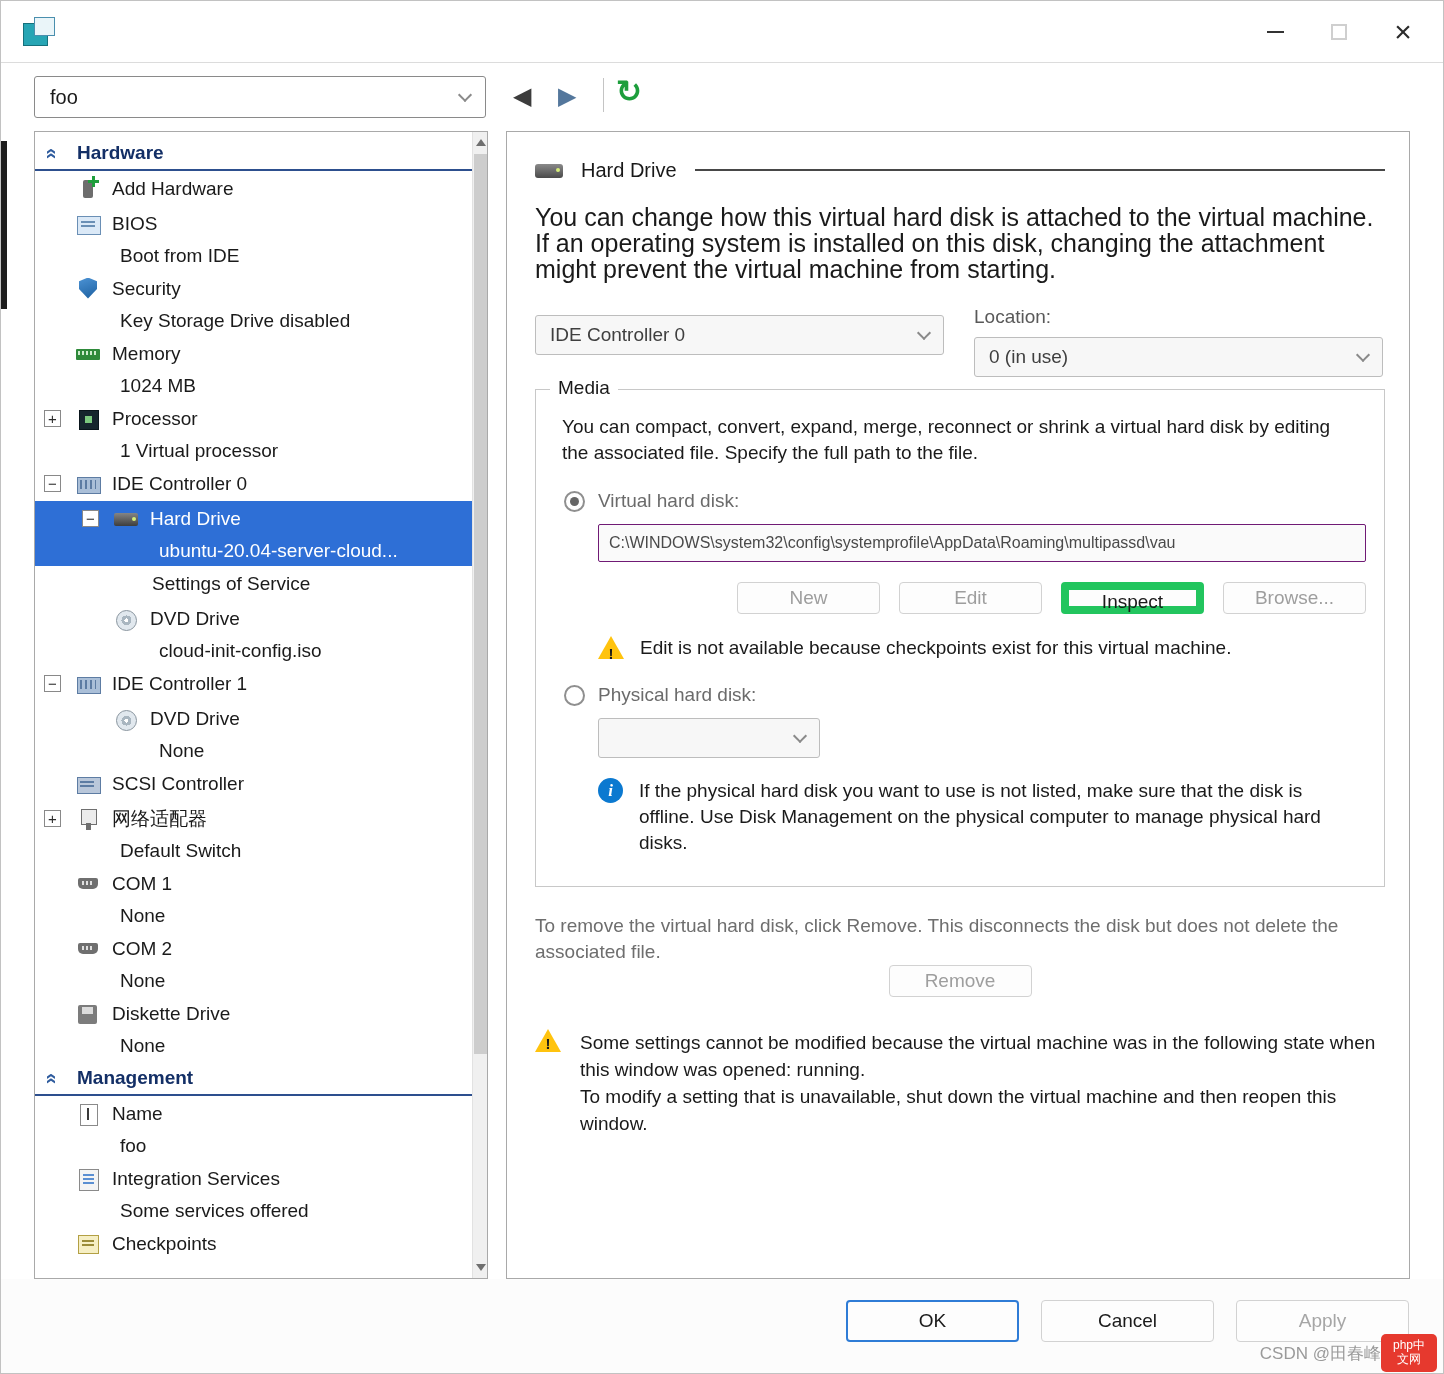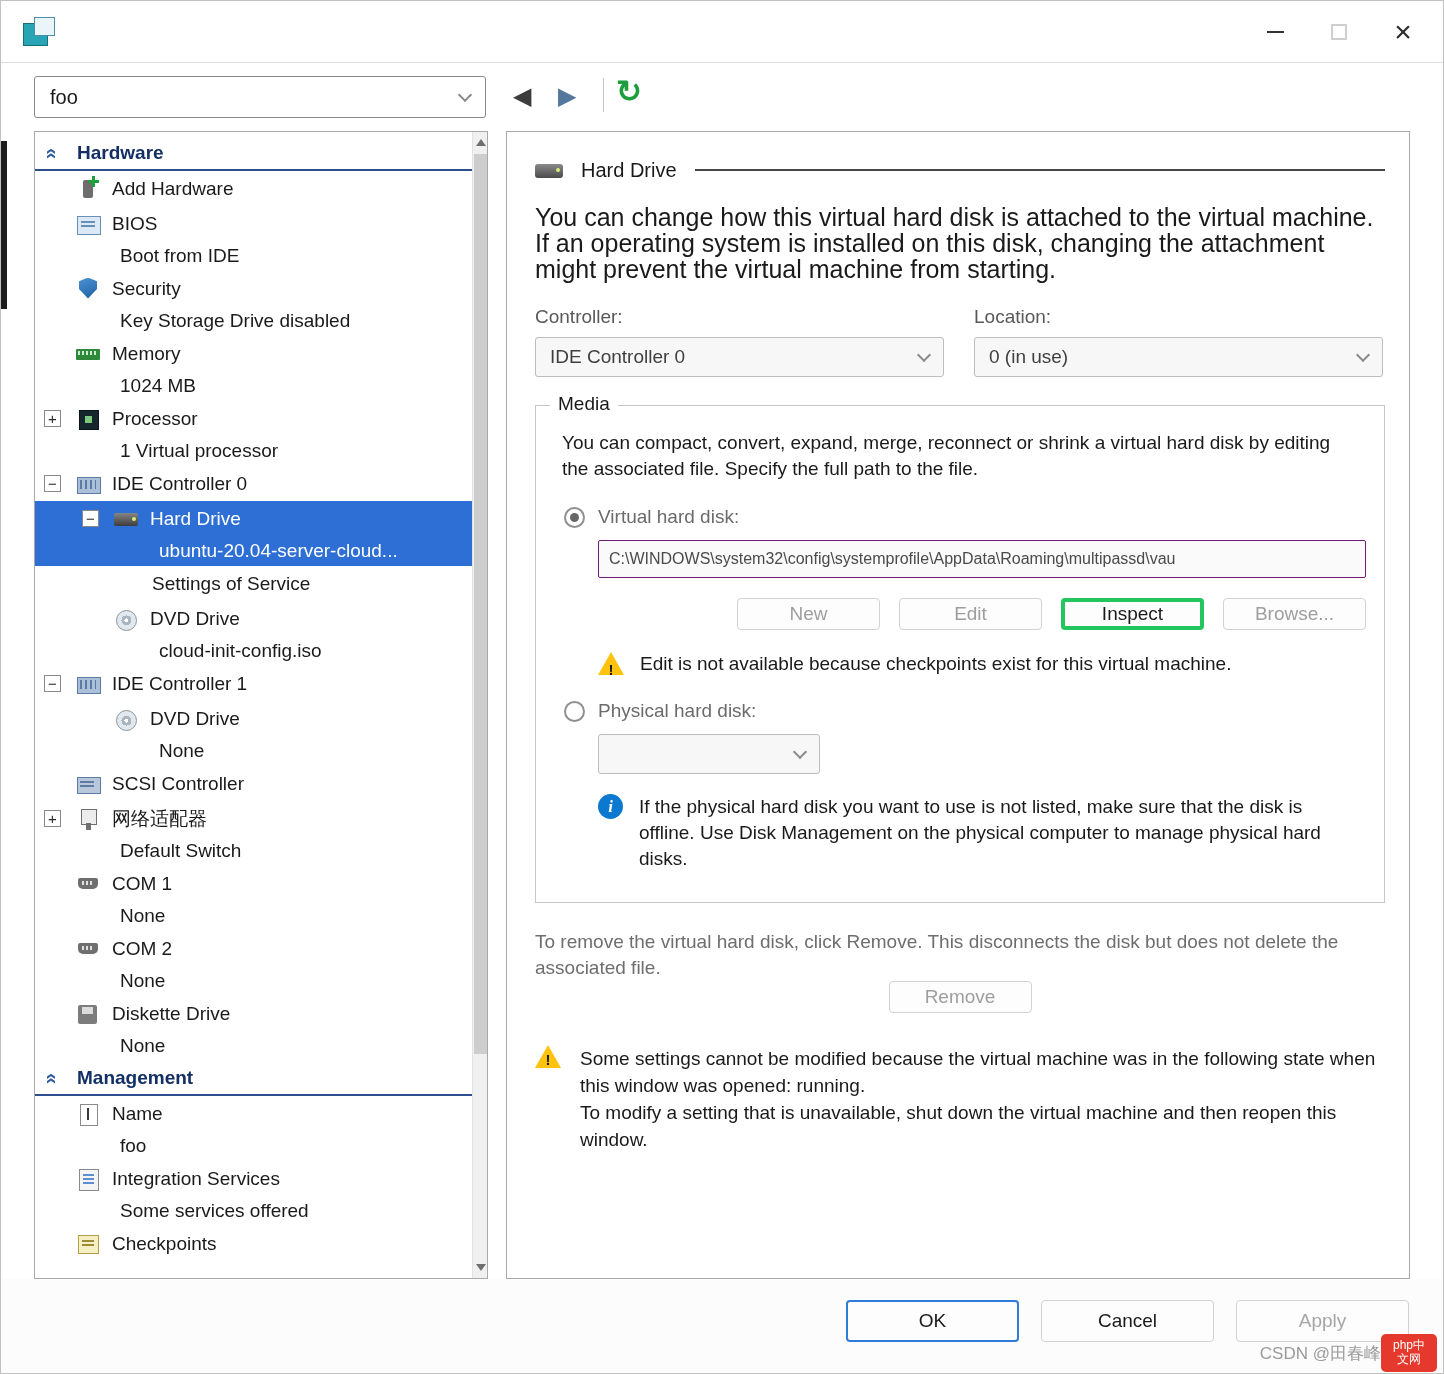--- a/index.html
+++ b/index.html
@@ -104,34 +104,34 @@
   .mtitle{font-size:20px;color:#191919;white-space:nowrap}
   .hline{flex:1;height:2px;background:#474747;margin-left:18px}
   .intro{margin:22px 0 0;font-size:25px;line-height:26px;max-width:846px}
   .ctlrow{display:flex;gap:30px;margin-top:24px}
   .ctlcol{width:409px}
   .ctllabel{font-size:19px;color:#595959}
   .dd{height:40px;border:1px solid #bdbdbd;border-radius:3px;background:#f7f7f7;display:flex;align-items:center;
       justify-content:space-between;padding:0 14px;font-size:19px;color:#3f3f3f}
   .ctlcol .dd{margin-top:9px}
 
-  .groupbox{position:relative;margin-top:28px;border:1px solid #c8c8c8;padding:24px 42px 30px 26px}
+  .groupbox{position:relative;margin-top:12px;border:1px solid #c8c8c8;padding:24px 42px 30px 26px}
   .legend{position:absolute;top:-13px;left:14px;background:#fff;padding:0 8px;font-size:19px;color:#191919}
   .gintro{margin:0;font-size:19px;line-height:26px;max-width:800px}
   .radiorow{display:flex;align-items:center;gap:13px;margin-top:24px;margin-left:2px}
   .radio{width:21px;height:21px;border:2px solid #8f8f8f;border-radius:50%;background:#fff;position:relative;flex:none}
   .radio.checked::after{content:"";position:absolute;left:4px;top:4px;width:9px;height:9px;border-radius:50%;background:#666}
   .radiolabel{font-size:19px;color:#6b6b6b}
   .pathinput{display:block;margin:12px 0 0 36px;width:768px;height:38px;border:1px solid #701a75;border-radius:2px;
              background:#fafafa;color:#4a4a4a;font-size:16px;padding:0 10px;font-family:"Liberation Sans",sans-serif}
   .btnrow{display:flex;justify-content:flex-end;gap:19px;margin:20px 0 0 36px;width:768px}
   .btn{height:32px;min-width:143px;font-size:19px;background:#fdfdfd;border:1px solid #d2d2d2;border-radius:4px;
        color:#1a1a1a;font-family:"Liberation Sans",sans-serif}
   .btn.disabled{color:#9e9e9e}
-  .btn.focusbtn{border:4px solid #22c55e}
+  .btn.focusbtn{border:8px solid #22c55e}
   .warnrow{display:flex;align-items:flex-start;gap:15px;margin:22px 0 0 36px;font-size:19px;line-height:24px}
   .warn{position:relative;width:27px;height:24px;flex:none}
   .warn::before{content:"";position:absolute;left:0;top:0;border-left:13px solid transparent;border-right:13px solid transparent;
                 border-bottom:23px solid #ffc30e}
   .warn-mark{position:absolute;left:0;width:26px;top:6px;text-align:center;font-size:15px;font-weight:bold;color:#1a1a1a;z-index:1}
   .dd.phys{width:222px;margin:12px 0 0 36px}
   .inforow{display:flex;align-items:flex-start;gap:16px;margin:20px 0 0 36px}
   .info{width:25px;height:25px;border-radius:50%;background:#0b79d0;color:#fff;flex:none;
         font-family:"Liberation Serif",serif;font-style:italic;font-weight:bold;font-size:17px;
         display:flex;align-items:center;justify-content:center}
@@ -322,21 +322,20 @@
   <div class="mhead">
     <span class="hd-icon"></span>
     <span class="mtitle">Hard Drive</span>
     <span class="hline"></span>
   </div>
 
   <p class="intro">You can change how this virtual hard disk is attached to the virtual machine. If an operating system is installed on this disk, changing the attachment might prevent the virtual machine from starting.</p>
 
   <div class="ctlrow">
     <div class="ctlcol">
-      <div class="ctllabel">Controller:</div>
       <div class="dd">
         <span>IDE Controller 0</span>
         <span class="chev"></span>
       </div>
     </div>
     <div class="ctlcol">
       <div class="ctllabel">Location:</div>
       <div class="dd">
         <span>0 (in use)</span>
         <span class="chev"></span>

